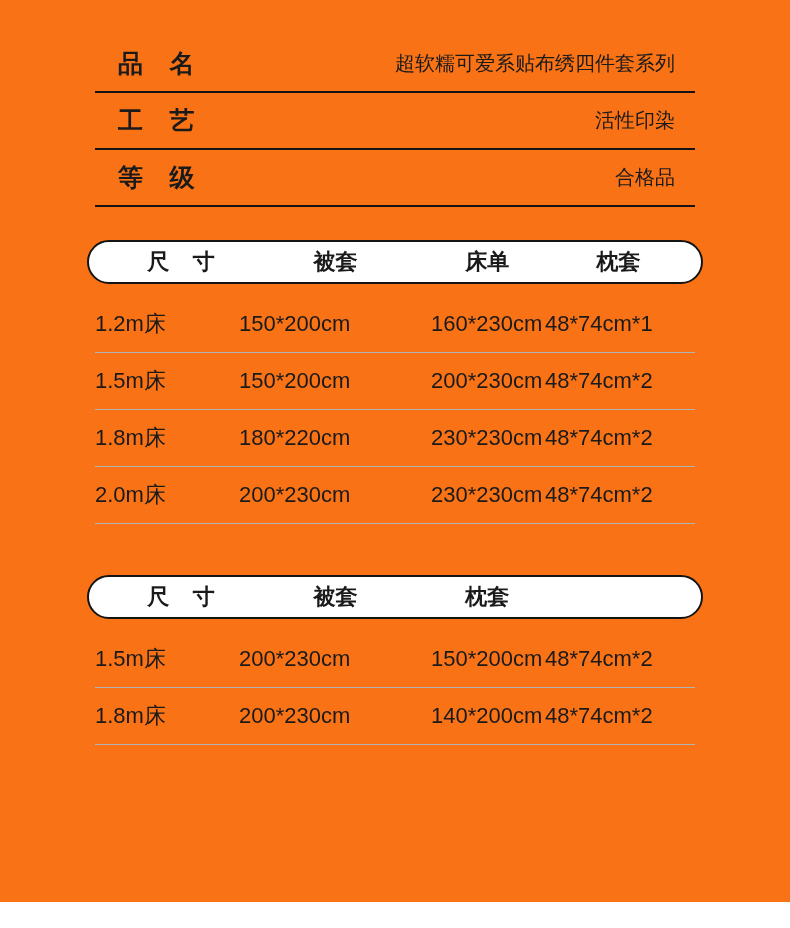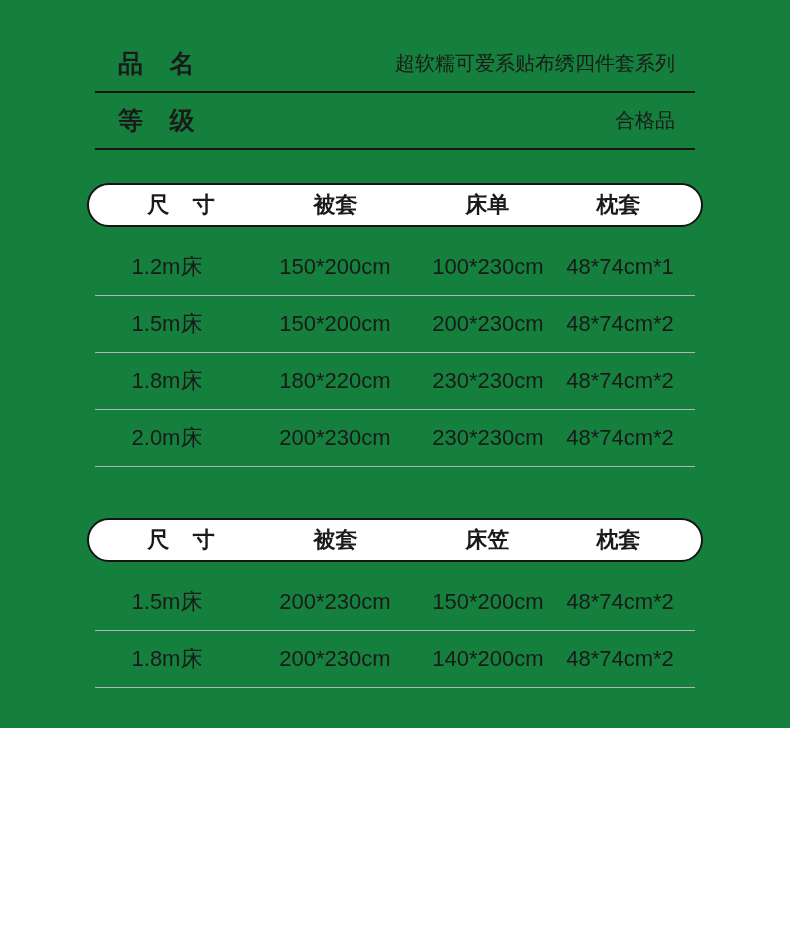--- a/index.html
+++ b/index.html
@@ -6,22 +6,22 @@
   html, body { background: #ffffff; }
   body {
     width: 790px;
     height: 928px;
     font-family: "Liberation Sans", "DejaVu Sans", sans-serif;
     color: #1a1a1a;
     overflow: hidden;
   }
   .page {
     width: 790px;
-    height: 728px;
-    background: #15803d;
+    height: 902px;
+    background: #f97316;
   }
   .content {
     width: 600px;
     margin: 0 auto;
   }
 
   
   .attrs { padding-top: 36px; }
   .attr-row {
     height: 57px;
@@ -69,55 +69,58 @@
     word-spacing: 0.7em;
     letter-spacing: 1px;
     white-space: nowrap;
   }
 
   .trow {
     height: 57px;
     display: grid;
     grid-template-columns: 24% 32% 19% 25%;
     align-items: center;
-    text-align: center;
     font-size: 22px;
     border-bottom: 1px solid #b3b3b3;
     white-space: nowrap;
   }
   .trow.first { margin-top: 12px; }
 </style>
 </head>
 <body>
 
 <div class="page">
   <div class="content">
 
     <section class="attrs">
       <div class="attr-row">
         <span class="attr-label">品 名</span>
         <span class="attr-value">超软糯可爱系贴布绣四件套系列</span>
       </div>
       <div class="attr-row">
+        <span class="attr-label">工 艺</span>
+        <span class="attr-value">活性印染</span>
+      </div>
+      <div class="attr-row">
         <span class="attr-label">等 级</span>
         <span class="attr-value">合格品</span>
       </div>
     </section>
 
     <section class="size-table first">
       <div class="pill">
         <span class="c1">尺 寸</span>
         <span>被套</span>
         <span>床单</span>
         <span>枕套</span>
       </div>
       <div class="trow first">
         <span>1.2m床</span>
         <span>150*200cm</span>
-        <span>100*230cm</span>
+        <span>160*230cm</span>
         <span>48*74cm*1</span>
       </div>
       <div class="trow">
         <span>1.5m床</span>
         <span>150*200cm</span>
         <span>200*230cm</span>
         <span>48*74cm*2</span>
       </div>
       <div class="trow">
         <span>1.8m床</span>
@@ -130,21 +133,20 @@
         <span>200*230cm</span>
         <span>230*230cm</span>
         <span>48*74cm*2</span>
       </div>
     </section>
 
     <section class="size-table second">
       <div class="pill">
         <span class="c1">尺 寸</span>
         <span>被套</span>
-        <span>床笠</span>
         <span>枕套</span>
       </div>
       <div class="trow first">
         <span>1.5m床</span>
         <span>200*230cm</span>
         <span>150*200cm</span>
         <span>48*74cm*2</span>
       </div>
       <div class="trow">
         <span>1.8m床</span>

